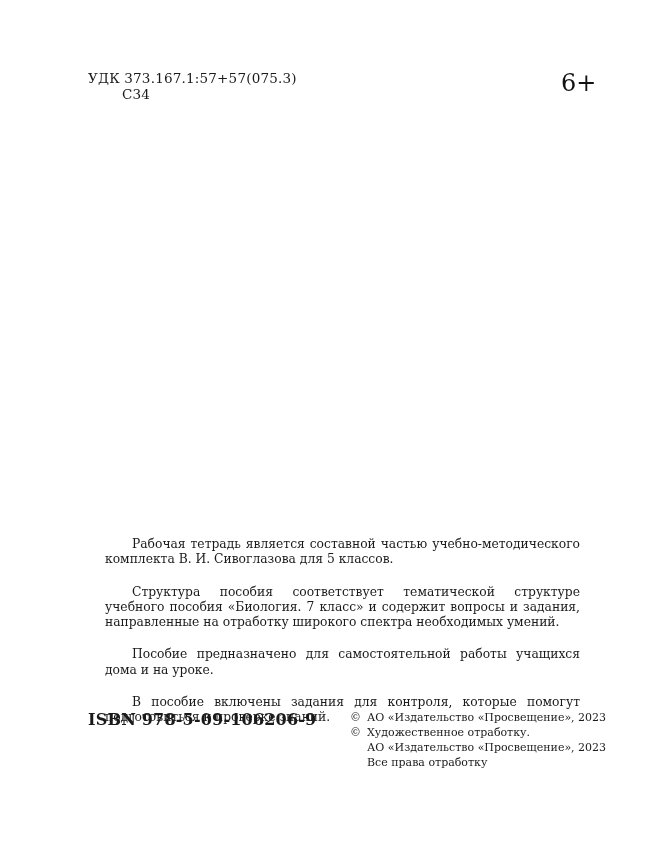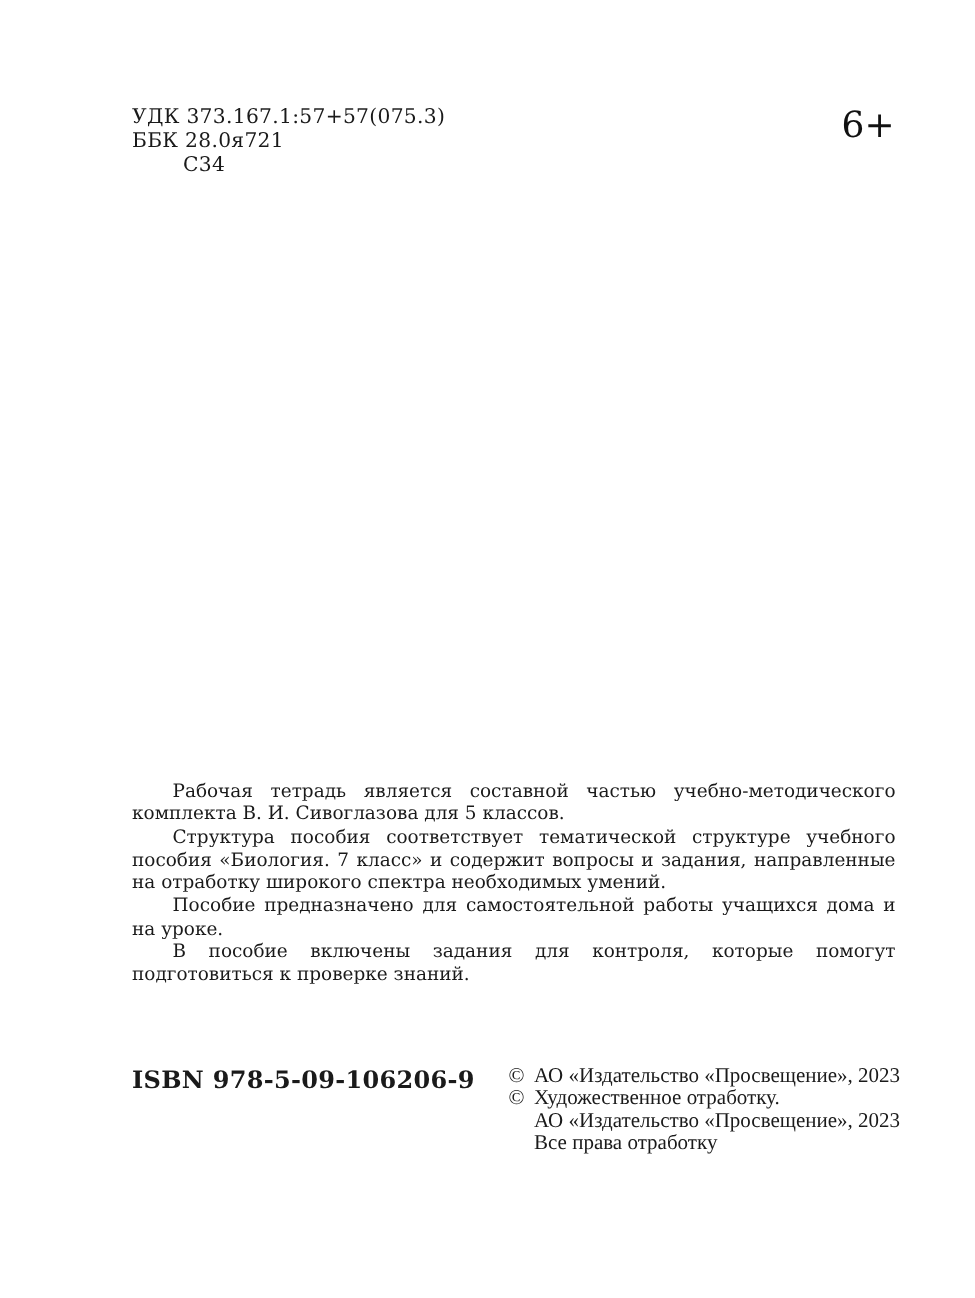--- a/index.html
+++ b/index.html
@@ -16,38 +16,37 @@
   .classif .indent { padding-left: 34px; }
   .age {
     position: absolute; left: 561px; top: 70px;
     font-size: 24px; line-height: 26px; color: #111;
   }
   .annotation {
     position: absolute; left: 88px; top: 520px; width: 509px;
     font-size: 12.3px; line-height: 15.3px;
     text-align: justify;
   }
-  .annotation p { margin: 0; text-indent: 27px; }
+  .annotation p { margin: 17px; text-indent: 27px; }
   .isbn {
     position: absolute; left: 88px; top: 710px;
     font-size: 16px; font-weight: bold; letter-spacing: 0.2px;
   }
   .copyright {
-    position: absolute; left: 339px; top: 710px;
-    font-size: 14px; line-height: 15px; font-family: Liberation Serif, serif;
+    position: absolute; left: 350px; top: 710px;
+    font-size: 11px; line-height: 15px;
   }
   .copyright .line { white-space: nowrap; }
   .copyright .sym { display: inline-block; width: 17px; }
 </style>
 </head>
 <body>
 
 <div class="classif">
   <div class="row">УДК 373.167.1:57+57(075.3)</div>
-  <div class="row">ББК 28.0я721</div>
   <div class="row indent">С34</div>
 </div>
 
 <div class="age">6+</div>
 
 <div class="annotation">
   <p>Рабочая тетрадь является составной частью учебно-методического комплекта В. И. Сивоглазова для 5 классов.</p>
   <p>Структура пособия соответствует тематической структуре учебного пособия «Биология. 7 класс» и содержит вопросы и задания, направленные на отработку широкого спектра необходимых умений.</p>
   <p>Пособие предназначено для самостоятельной работы учащихся дома и на уроке.</p>
   <p>В пособие включены задания для контроля, которые помогут подготовиться к проверке знаний.</p>

